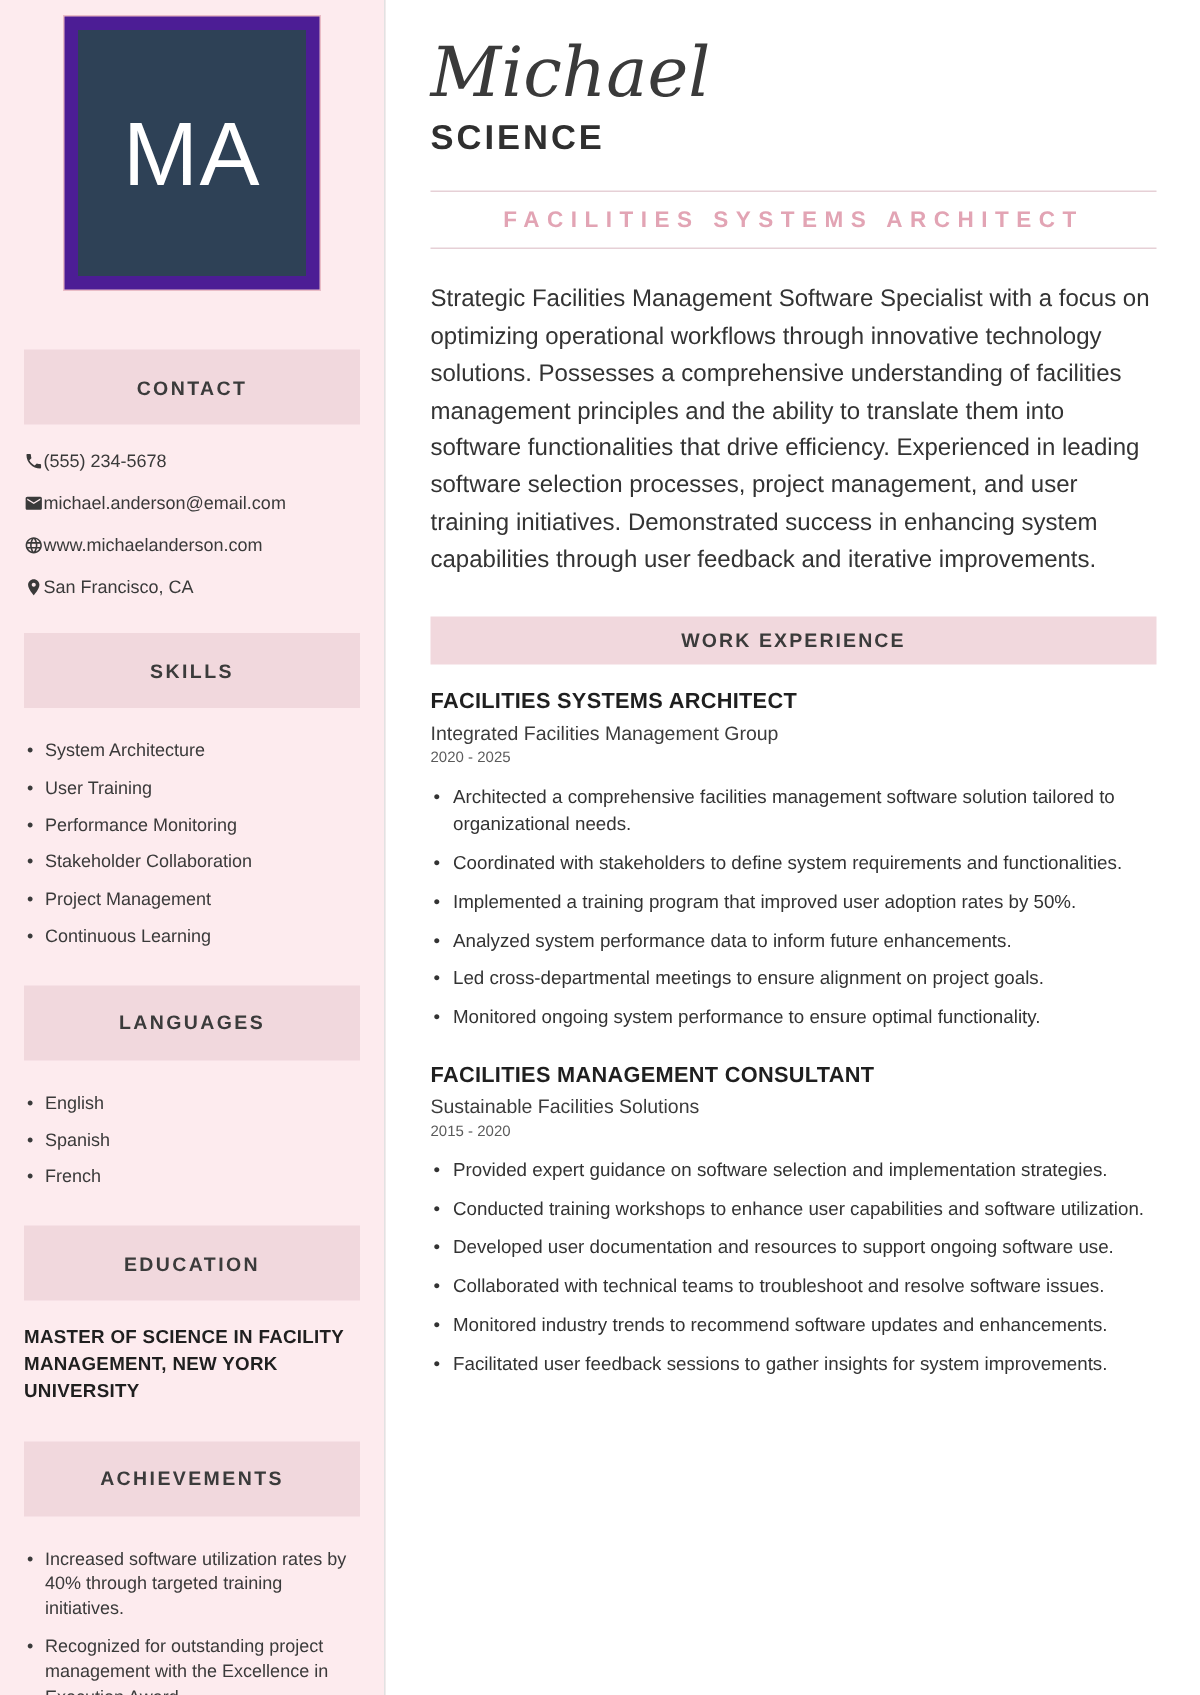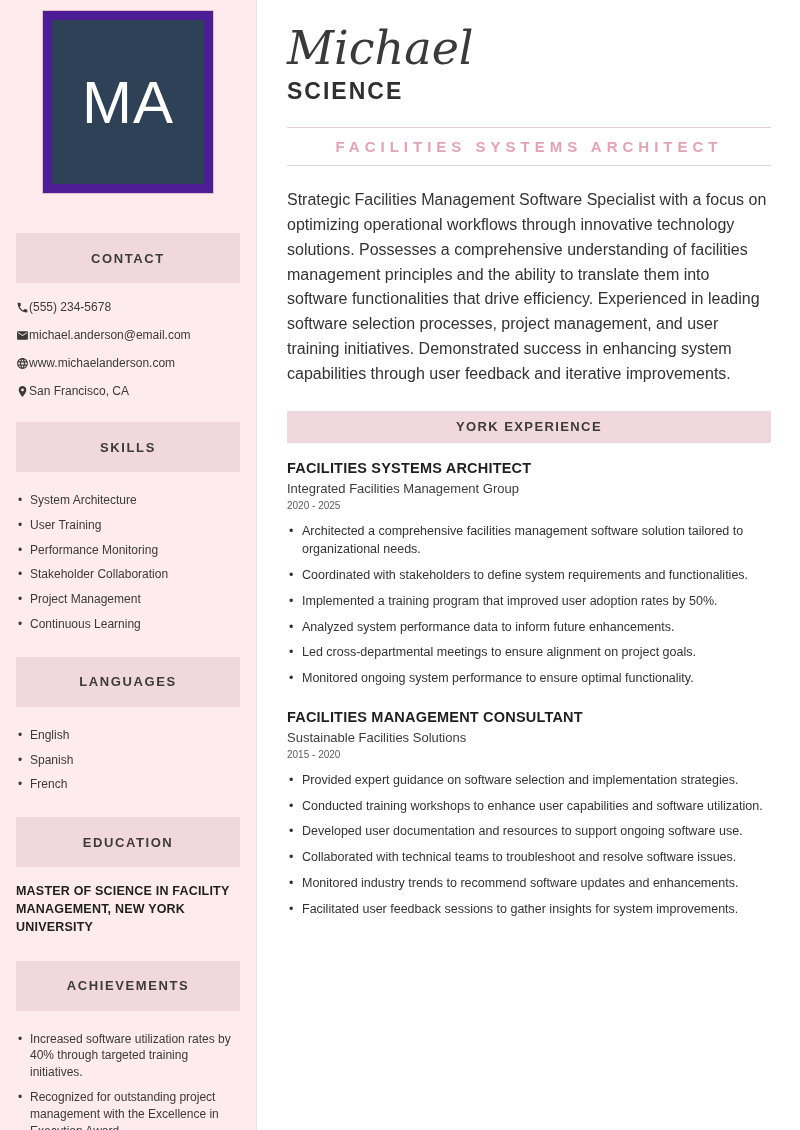--- a/index.html
+++ b/index.html
@@ -191,21 +191,21 @@
 
     <div class="first-name">Michael</div>
     <div class="last-name">SCIENCE</div>
 
     <hr class="rule rule-top">
     <div class="headline">FACILITIES SYSTEMS ARCHITECT</div>
     <hr class="rule">
 
     <p class="summary">Strategic Facilities Management Software Specialist with a focus on optimizing operational workflows through innovative technology solutions. Possesses a comprehensive understanding of facilities management principles and the ability to translate them into software functionalities that drive efficiency. Experienced in leading software selection processes, project management, and user training initiatives. Demonstrated success in enhancing system capabilities through user feedback and iterative improvements.</p>
 
-    <div class="exp-bar">YORK EXPERIENCE</div>
+    <div class="exp-bar">WORK EXPERIENCE</div>
 
     <section class="job">
       <div class="job-role">FACILITIES SYSTEMS ARCHITECT</div>
       <div class="job-company">Integrated Facilities Management Group</div>
       <div class="job-dates">2020 - 2025</div>
       <ul class="job-bullets">
 
           <li><span>Architected a comprehensive facilities management software solution tailored to organizational needs.</span></li>
 
           <li><span>Coordinated with stakeholders to define system requirements and functionalities.</span></li>

